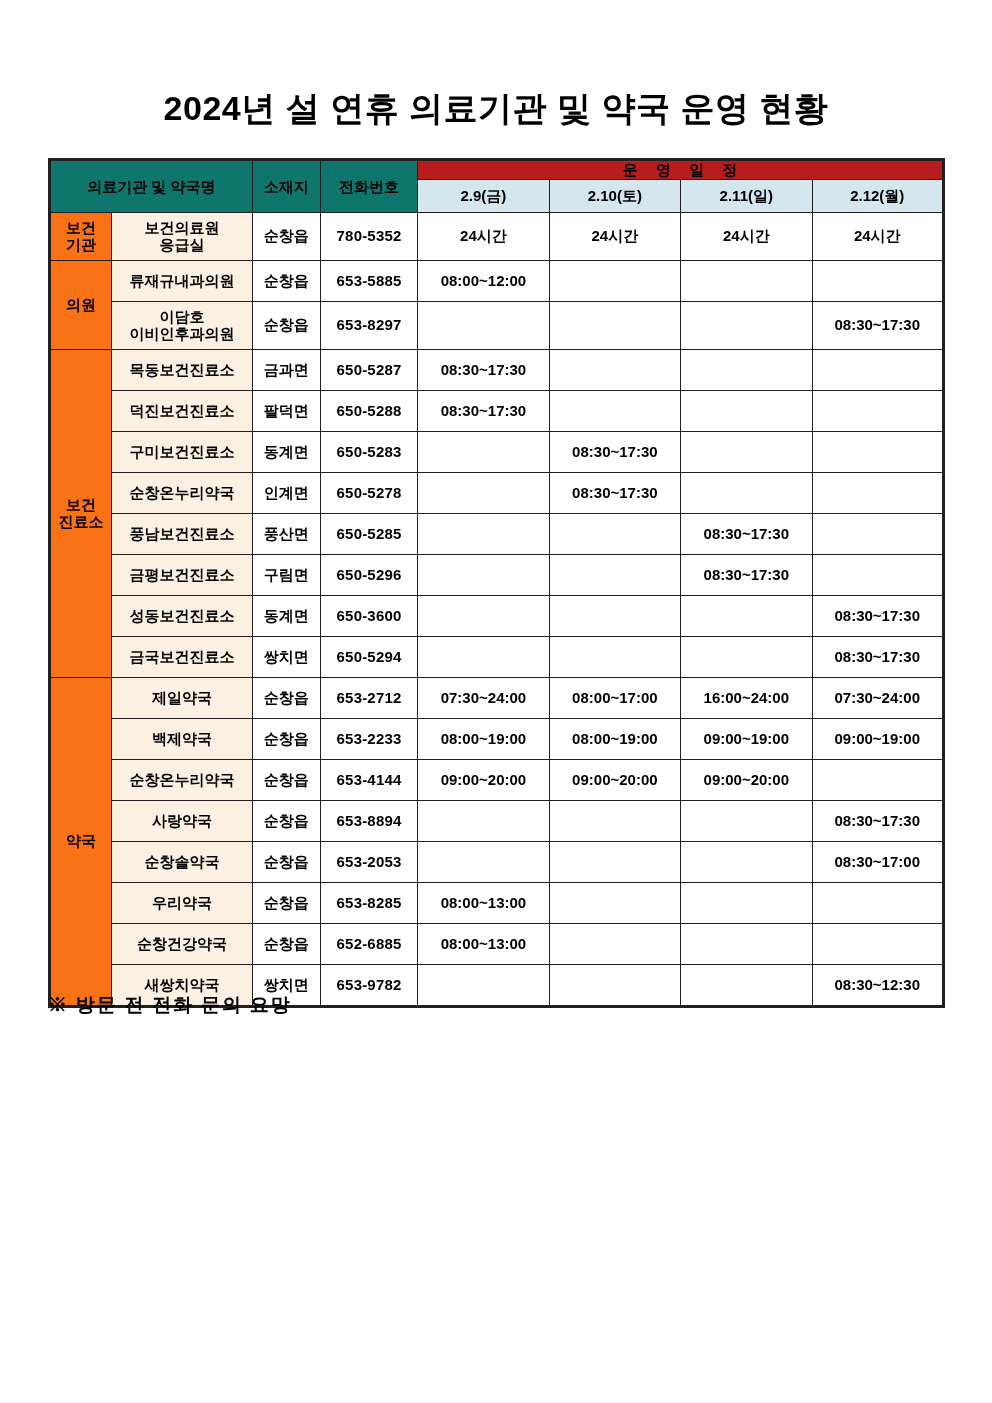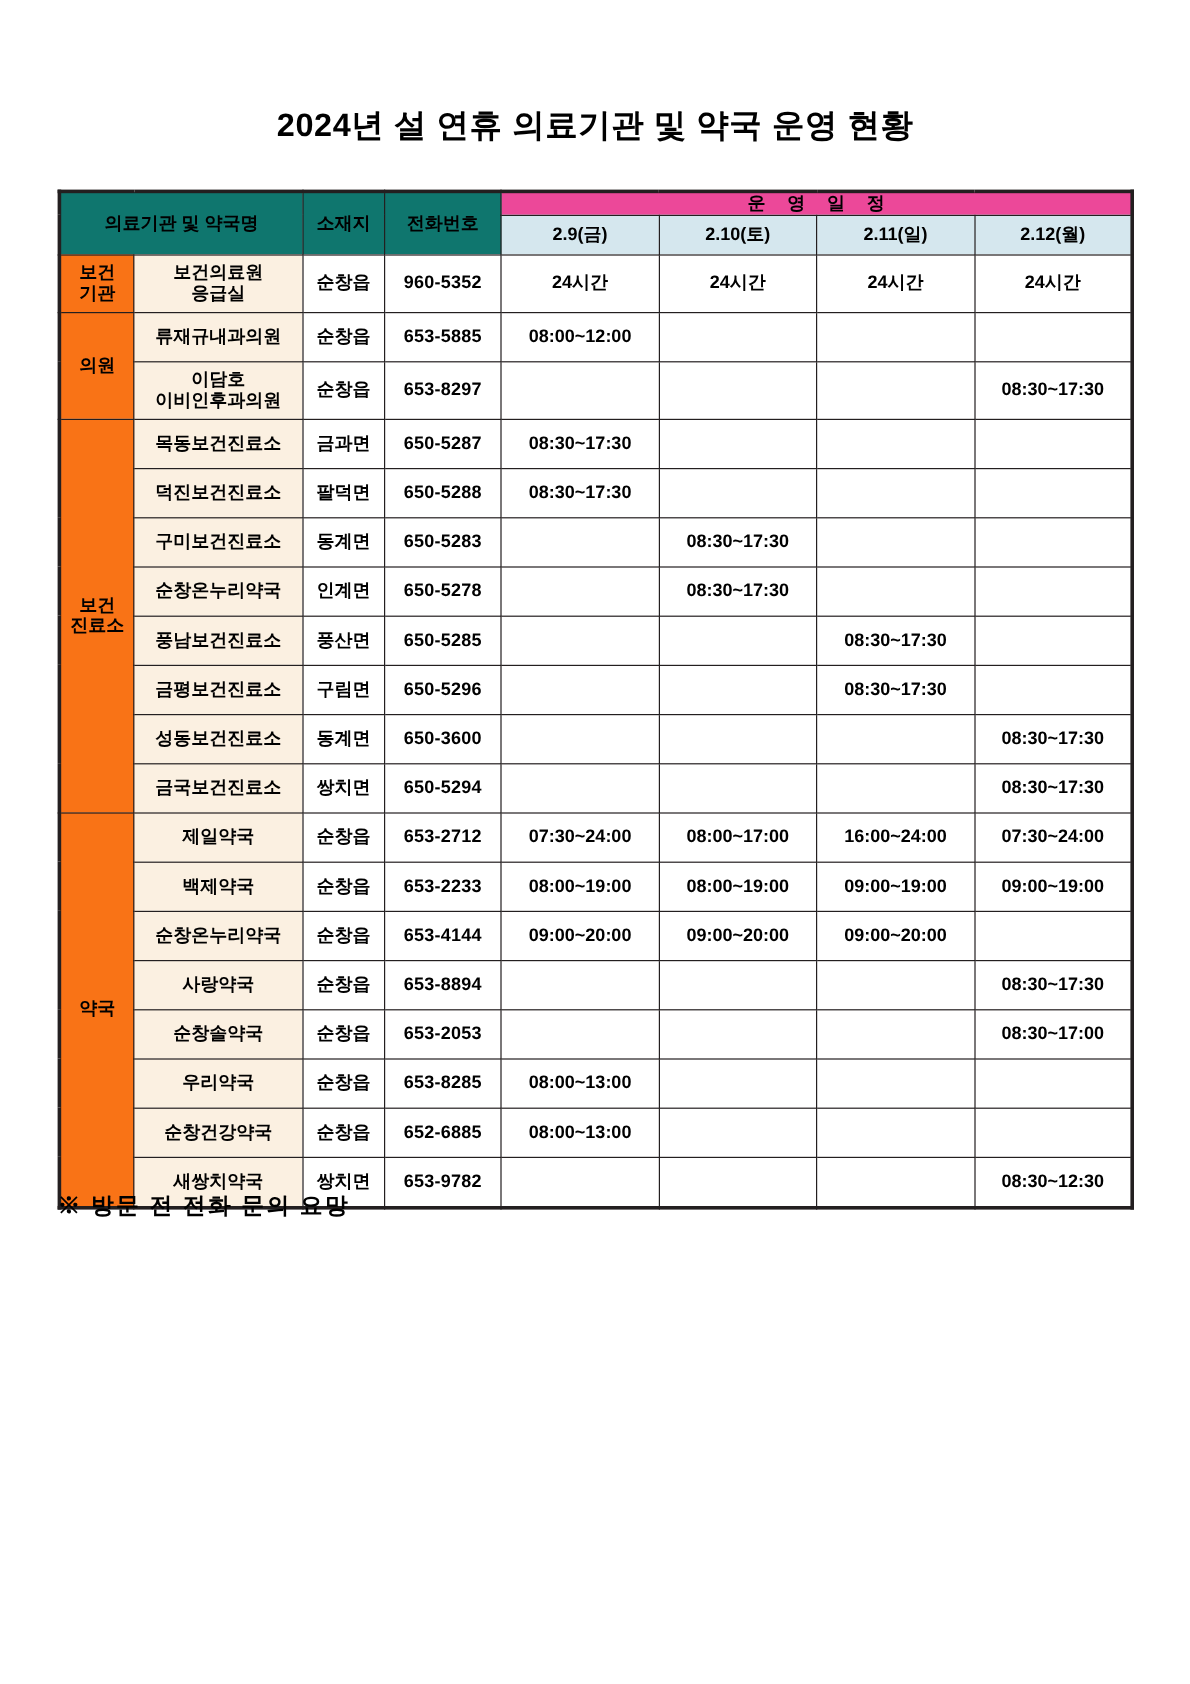--- a/index.html
+++ b/index.html
@@ -15,21 +15,21 @@
     position: relative;
     overflow: hidden;
   }
 
   .page-title {
     position: absolute;
     left: 0;
     top: 86px;
     width: 992px;
     text-align: center;
-    font-size: 27px;
+    font-size: 34px;
     font-weight: bold;
     letter-spacing: 0.5px;
     color: #000000;
   }
 
   .table-wrap {
     position: absolute;
     left: 48px;
     top: 158px;
     width: 897px;
@@ -54,21 +54,21 @@
     line-height: 1.18;
   }
 
   
   .hd {
     background: #0f766e;
     font-size: 16px;
     font-weight: bold;
   }
   .hd-sched {
-    background: #ec4899;
+    background: #b91c1c;
     font-size: 16px;
     letter-spacing: 7px;
     text-indent: 7px;
   }
   .hd-date {
     background: #d5e7ee;
     font-size: 14px;
     font-weight: bold;
     height: 32px;
   }
@@ -152,21 +152,21 @@
         <tr class="r-tall">
           <td class="cat" rowspan="1">
             <div>보건</div>
             <div>기관</div>
           </td>
           <td class="nm">
             <div>보건의료원</div>
             <div>응급실</div>
           </td>
           <td class="loc">순창읍</td>
-          <td class="tel">960-5352</td>
+          <td class="tel">780-5352</td>
           <td class="tm">24시간</td>
           <td class="tm">24시간</td>
           <td class="tm">24시간</td>
           <td class="tm">24시간</td>
         </tr>
         <tr class="r-body">
           <td class="cat" rowspan="2">의원</td>
           <td class="nm">류재규내과의원</td>
           <td class="loc">순창읍</td>
           <td class="tel">653-5885</td>

